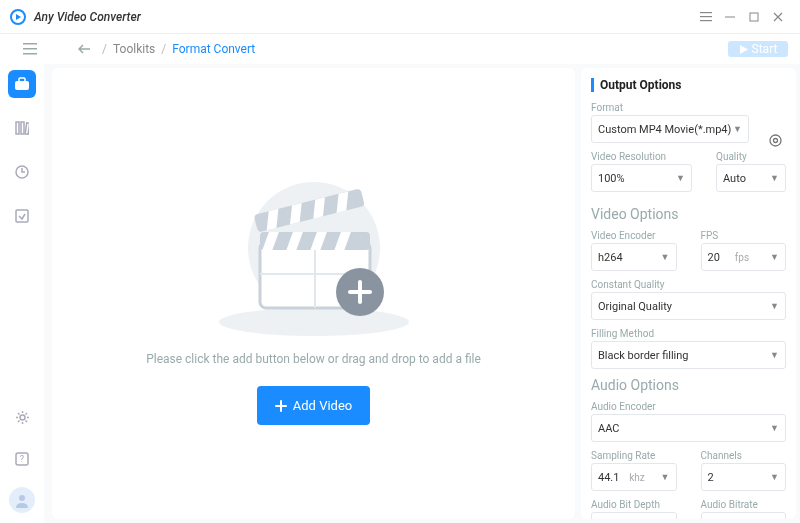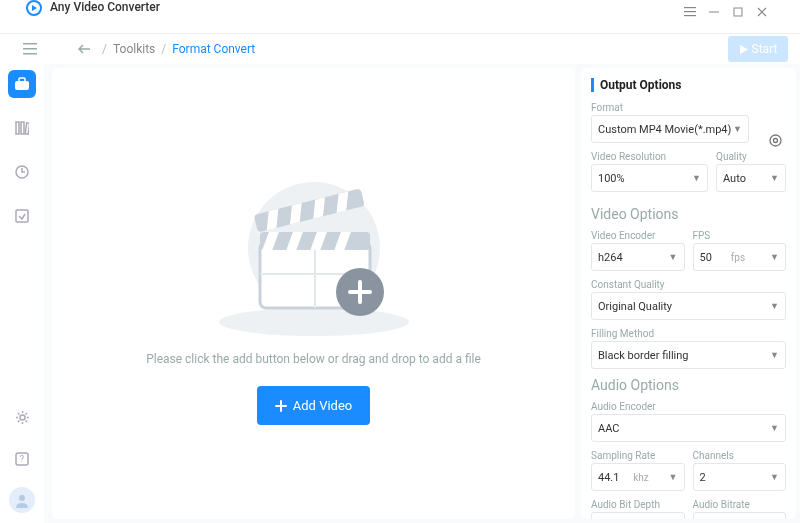--- a/index.html
+++ b/index.html
@@ -1,45 +1,45 @@
 <!DOCTYPE html>
 <html><head>
 <meta charset="utf-8">
 <style>
   * { box-sizing: border-box; margin: 0; padding: 0; font-family: -apple-system, BlinkMacSystemFont, "Segoe UI", Roboto, Arial, sans-serif; }
   body { width: 800px; height: 523px; background: #fff; overflow: hidden; color: #333; }
-  .titlebar { height: 34px; display: flex; padding: 0 26px; border-bottom: 1px solid #eee; }
+  .titlebar { height: 34px; display: flex; align-items: center; padding: 0 10px; border-bottom: 1px solid #eee; font-style: italic; }
   .titlebar .logo { width: 16px; height: 16px; margin-right: 8px; display:flex;align-items:center;justify-content:center;}
   .titlebar .title { font-size: 12px; color: #333; font-weight: 500;}
   .titlebar .spacer { flex: 1; }
   .winctrl { width: 24px; height: 24px; display: flex; align-items: center; justify-content: center; color: #666; font-size: 12px; cursor: pointer; }
   .topbar { height: 30px; display: flex; align-items: center; padding: 0 12px 0 20px; }
   .crumbs { display: flex; align-items: center; font-size: 12px; color: #888; gap: 6px; margin-left: 38px;}
   .crumbs .sep { color: #bbb; }
   .crumbs .active { color: #1a8cff; }
   .crumbs .back { color: #888; margin-right: 6px; cursor:pointer;}
-  .startbtn { margin-left: auto; width: 60px; height: 26px; background: #cde6ff; color: #fff; border-radius: 3px; display: flex; align-items: center; justify-content: center; font-size: 12px; gap: 4px; }
+  .startbtn { margin-left: auto; width: 60px; height: 16px; background: #cde6ff; color: #fff; border-radius: 3px; display: flex; align-items: center; justify-content: center; font-size: 12px; gap: 4px; }
   .content { display: flex; height: calc(523px - 64px); }
   .sidebar { width: 44px; display: flex; flex-direction: column; align-items: center; padding-top: 6px; gap: 16px; }
   .sideicon { width: 28px; height: 28px; display: flex; align-items: center; justify-content: center; color: #aab; border-radius: 6px; cursor:pointer;}
   .sideicon.active { background: #1a8cff; color: #fff; }
   .sidebar .bottom { margin-top: auto; display:flex; flex-direction:column; align-items:center; gap: 14px; padding-bottom: 10px;}
   .avatar { width: 26px; height: 26px; border-radius: 50%; background: #e4eefb; display:flex;align-items:center;justify-content:center;}
   .main { flex: 1; display: flex; background: #f9fafb; padding: 4px 4px 4px 8px; gap: 6px;}
   .drop { flex: 1; background: #fff; border-radius: 6px; display: flex; flex-direction: column; align-items: center; justify-content: center; position: relative;}
   .illus { width: 220px; height: 180px; position: relative; display:flex;align-items:center;justify-content:center;}
   .hint { color: #9aa; font-size: 12px; margin-top: 10px;}
   .addbtn { margin-top: 20px; background: #1a8cff; color: #fff; border-radius: 4px; padding: 12px 18px; font-size: 13px; display: flex; align-items: center; gap: 6px; cursor:pointer;}
   .panel { width: 215px; background: #fff; border-radius: 6px; padding: 10px 10px 0 10px; overflow: hidden; }
   .panel-title { font-size: 12px; font-weight: 700; color: #222; border-left: 3px solid #1a8cff; padding-left: 6px; margin-bottom: 10px;}
   .field { margin-bottom: 8px; }
   .flabel { font-size: 10px; color: #9aa; margin-bottom: 2px; display:block;}
   .select { border: 1px solid #e3e6ea; border-radius: 3px; height: 28px; display: flex; align-items: center; padding: 0 6px; font-size: 11px; color: #333; cursor:pointer; position: relative; background:#fff;}
   .select .caret { margin-left: auto; color: #888; font-size: 9px;}
-  .row { display: flex; gap: 8px; }
+  .row { display: flex; gap: 24px; }
   .row .field { flex: 1; min-width: 0;}
   .unit { color: #aaa; font-size: 10px; margin-left: auto; margin-right: 6px;}
   .section-label { text-align: left; font-size: 14px; color: #9aa; margin: 6px 0 8px; }
   .select.disabled { color: #bbb; }
   .gear { width: 22px; height: 22px; display:flex;align-items:center;justify-content:center;color:#777;cursor:pointer;}
   .fmtline { display:flex; align-items:flex-end; gap:15px;}
   .fmtline .field { flex:1;}
   svg { display:block; }
 </style>
 </head>
@@ -234,21 +234,21 @@
         <div class="field">
           <span class="flabel">Video Encoder</span>
           <div class="select">
             <span>h264</span>
             <span class="caret">▼</span>
           </div>
         </div>
         <div class="field">
           <span class="flabel">FPS</span>
           <div class="select">
-            <span>50</span>
+            <span>20</span>
             <span class="unit">fps</span>
             <span class="caret">▼</span>
           </div>
         </div>
       </div>
 
       <div class="field">
         <span class="flabel">Constant Quality</span>
         <div class="select">
           <span>Original Quality</span>

